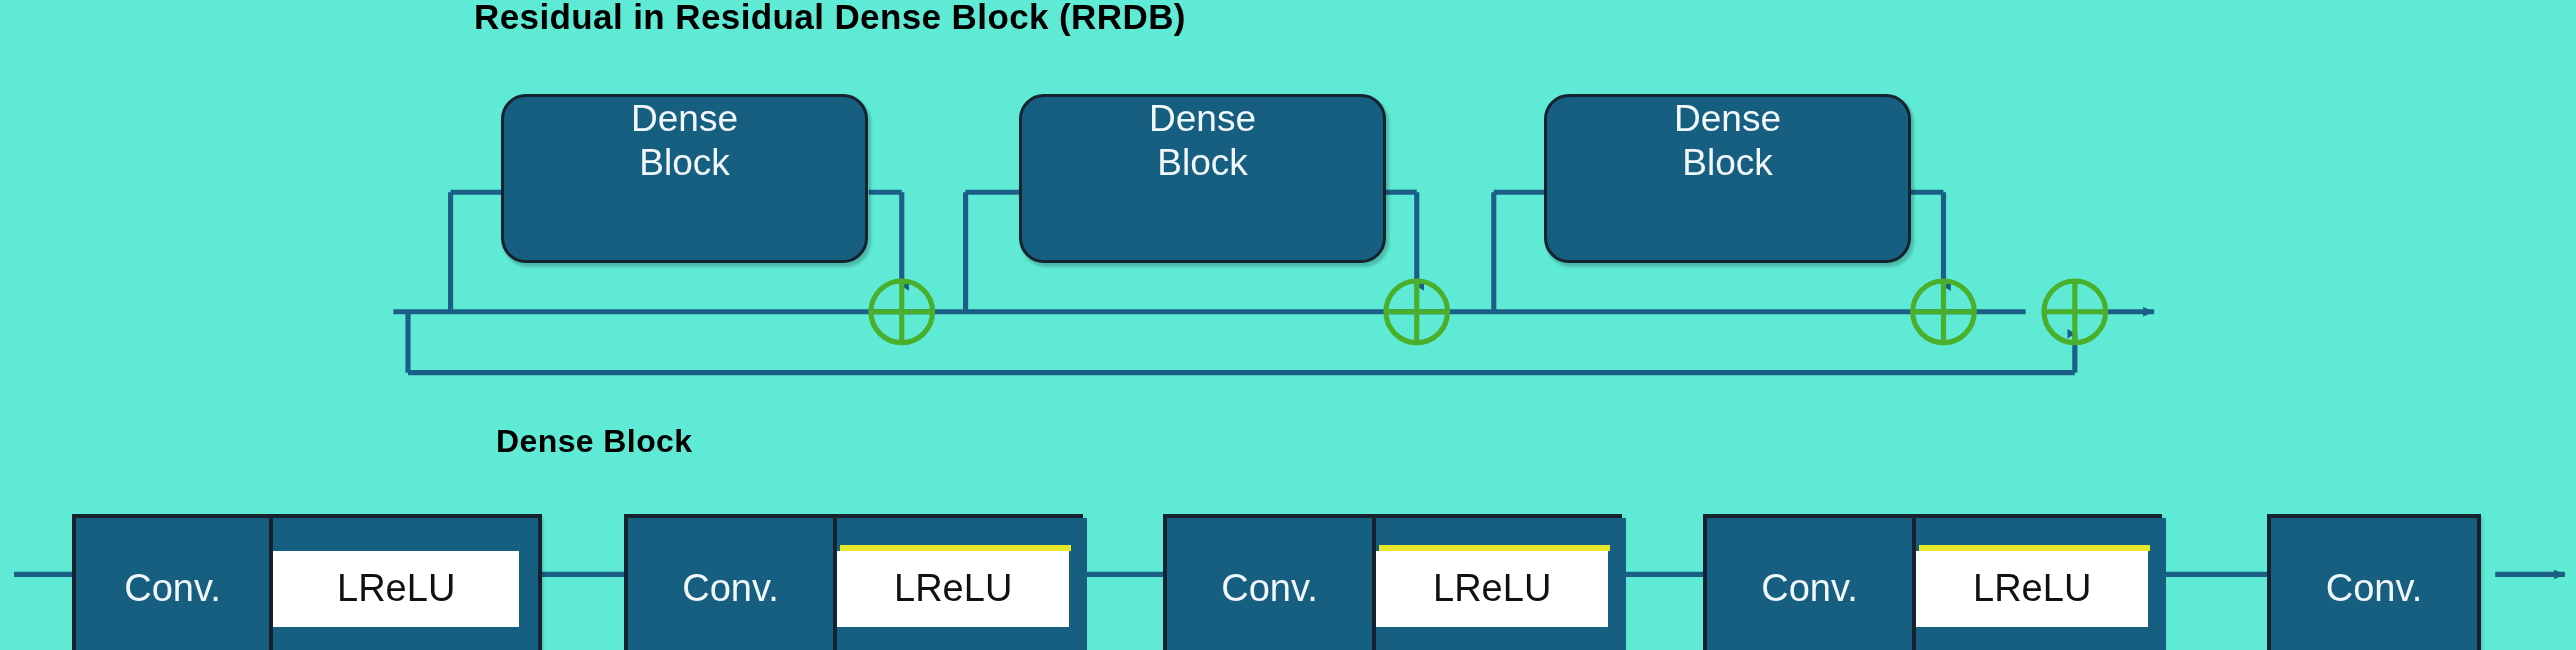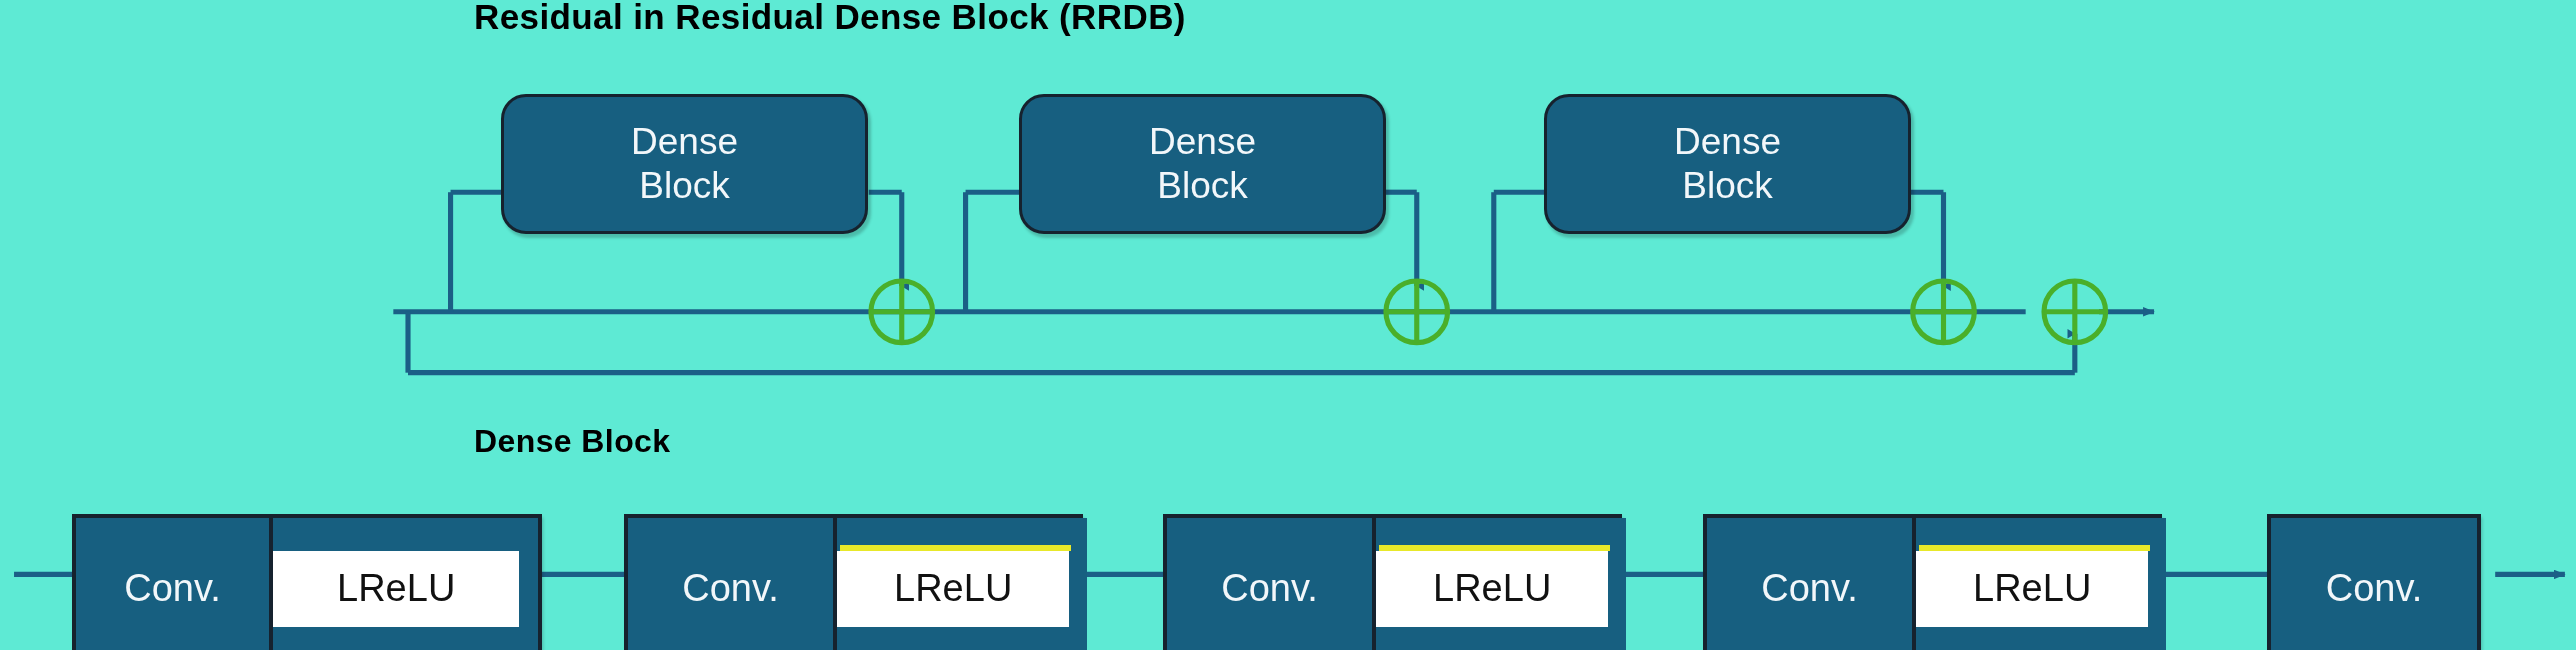--- a/index.html
+++ b/index.html
@@ -34,38 +34,37 @@
     color: #000000;
     white-space: nowrap;
     letter-spacing: 0.4px;
   }
   #rrdb-title {
     left: 474px;
     top: -2.9px;
     font-size: 35px;
   }
   #dense-title {
-    left: 474px;
+    left: 496px;
     top: 423px;
     font-size: 32px;
   }
 
   
   .dense-box {
     position: absolute;
     width: 367px;
-    height: 140px;
+    height: 169px;
     background: #175F80;
     border: 3.7px solid #16222e;
     border-radius: 25px;
     box-sizing: border-box;
     display: flex;
     flex-direction: column;
     align-items: center;
-    justify-content: center;
     color: #f2f7fa;
     font-size: 37px;
     line-height: 1.18;
     box-shadow: 2.9px 3.7px 2.9px rgba(0,0,0,0.20);
   }
   .dense-box .ln { display: block; text-align: center; }
 
   
   .unit {
     position: absolute;

